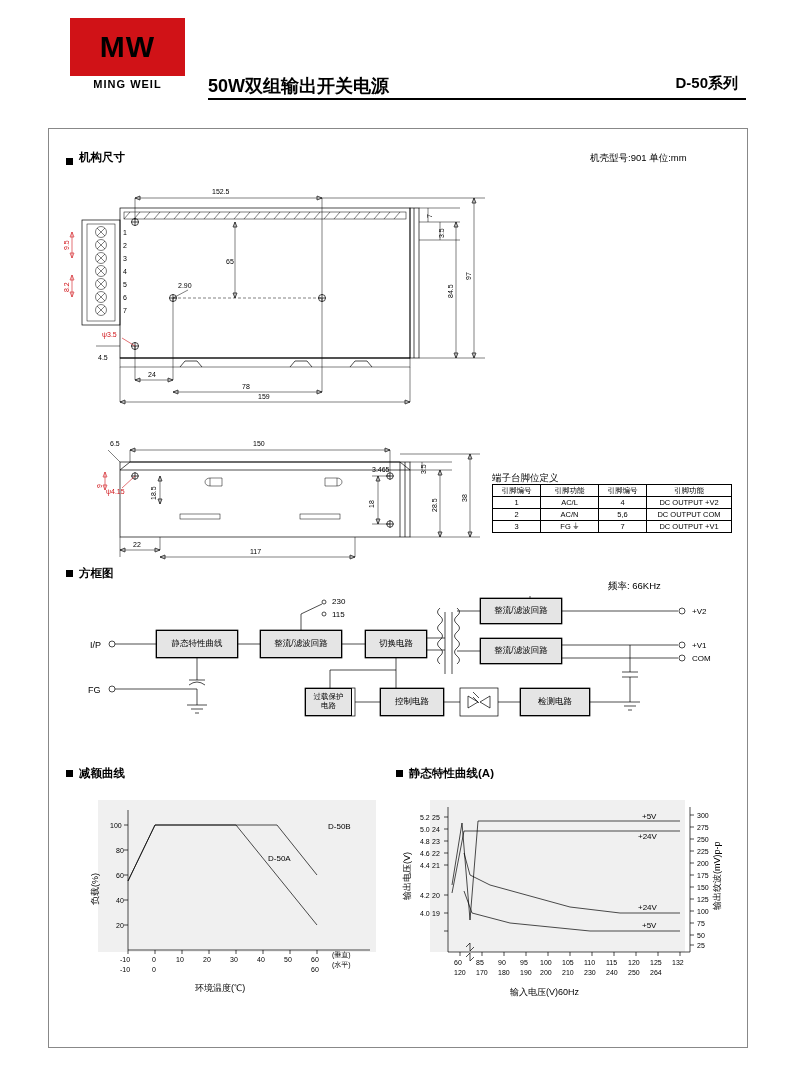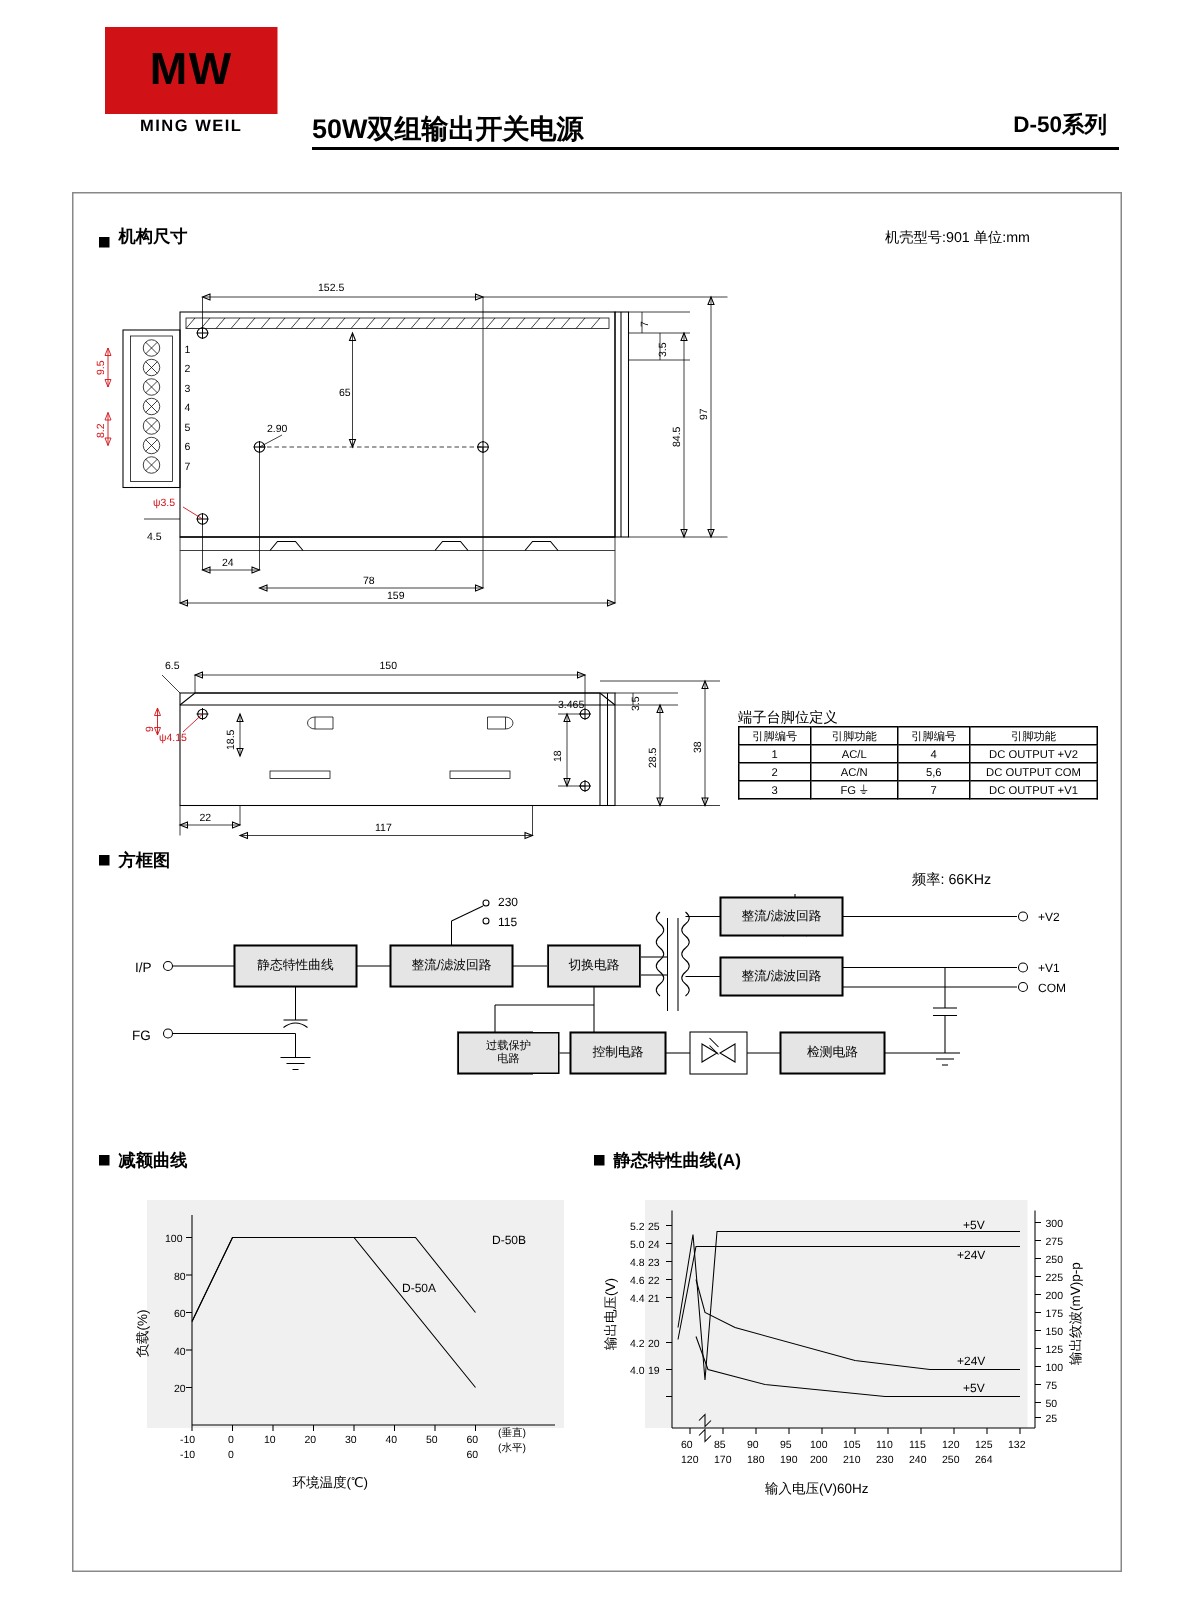--- a/index.html
+++ b/index.html
@@ -498,21 +498,21 @@
       <line x1="131" y1="119" x2="143" y2="119"></line>
       <line x1="135" y1="123" x2="139" y2="123"></line>
     </g>
   </svg>
 
   <div class="blk" style="left:156px; top:630px; width:82px; height:28px;">静态特性曲线</div>
   <div class="blk" style="left:260px; top:630px; width:82px; height:28px;">整流/滤波回路</div>
   <div class="blk" style="left:365px; top:630px; width:62px; height:28px;">切换电路</div>
   <div class="blk" style="left:480px; top:598px; width:82px; height:26px;">整流/滤波回路</div>
   <div class="blk" style="left:480px; top:638px; width:82px; height:26px;">整流/滤波回路</div>
-  <div class="blk" style="left:305px; top:688px; width:68px; height:28px; font-size:7.5px;">过载保护<br>电路</div>
+  <div class="blk" style="left:305px; top:688px; width:47px; height:28px; font-size:7.5px;">过载保护<br>电路</div>
   <div class="blk" style="left:380px; top:688px; width:64px; height:28px;">控制电路</div>
   <div class="blk" style="left:520px; top:688px; width:70px; height:28px;">检测电路</div>
 
   <div class="sec" style="left:66px; top:766px;">
     <span class="sq"></span>
     <span>减额曲线</span>
   </div>
 
   <div class="chartbox" style="left:98px; top:800px; width:278px; height:152px;"></div>
   <svg style="left:70px; top:795px; width:320px; height:200px;" viewBox="0 0 320 200">

